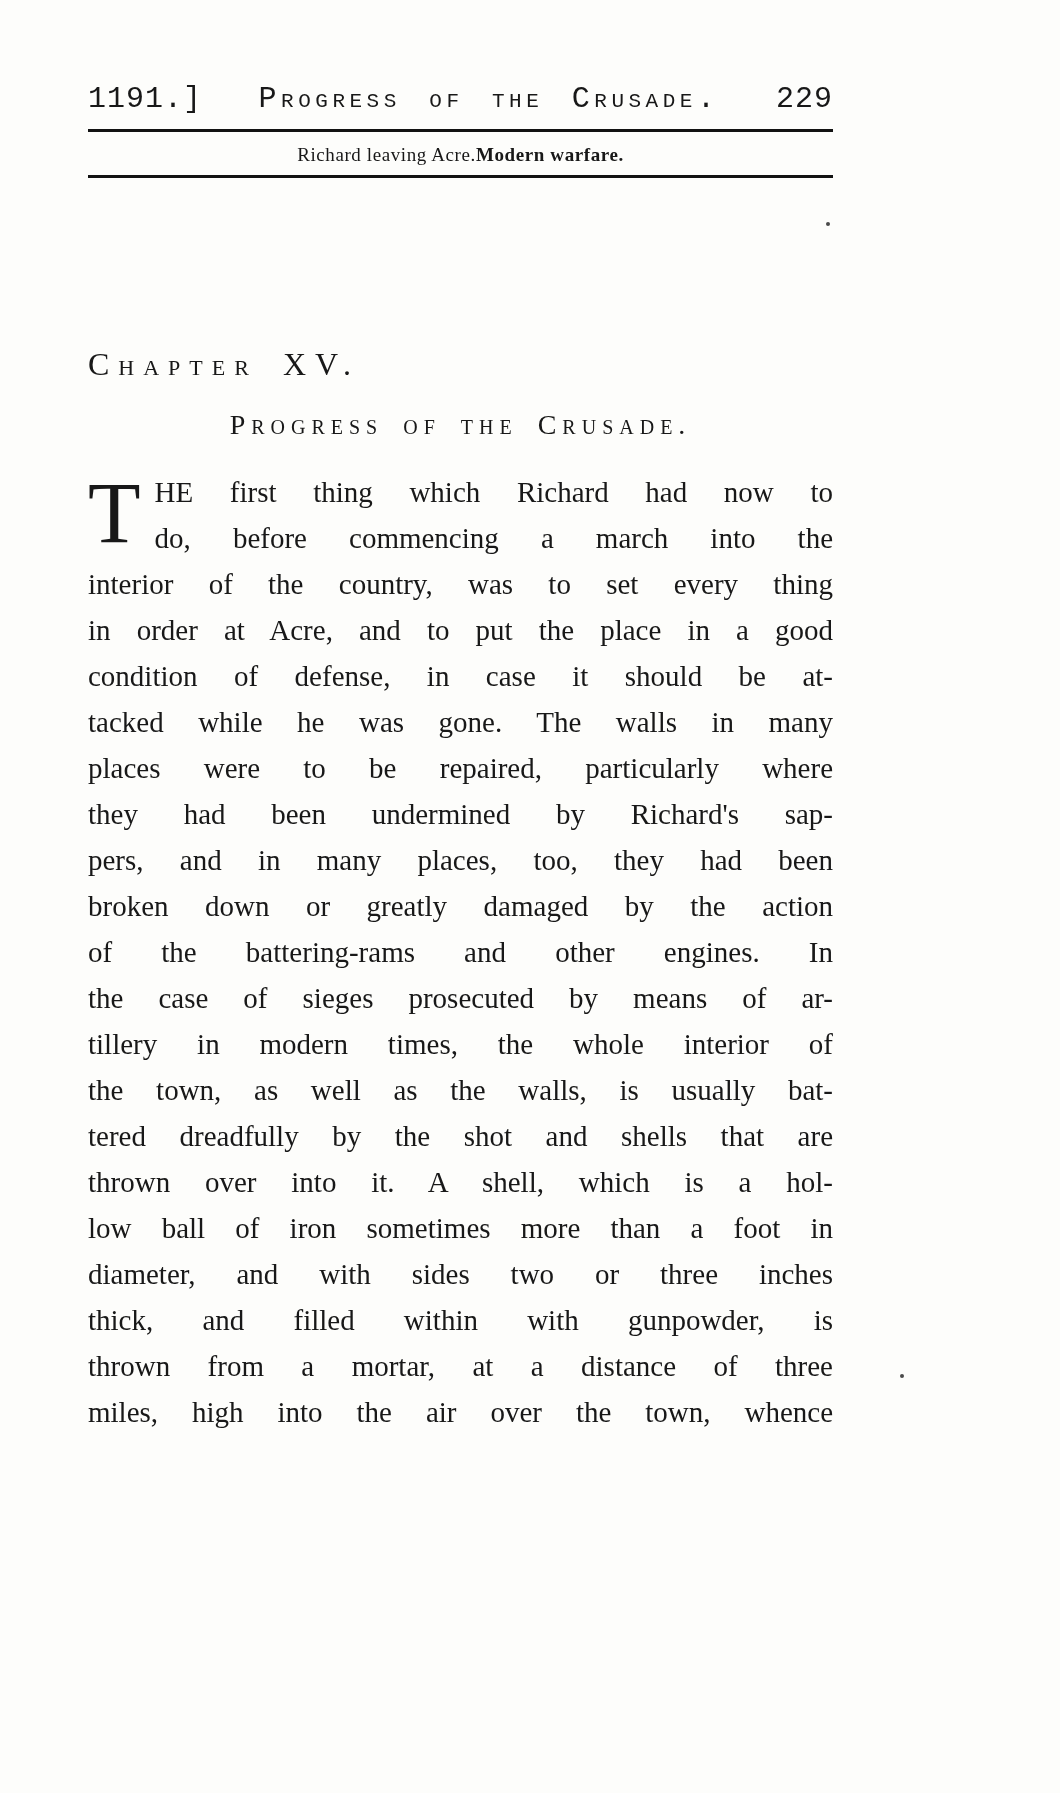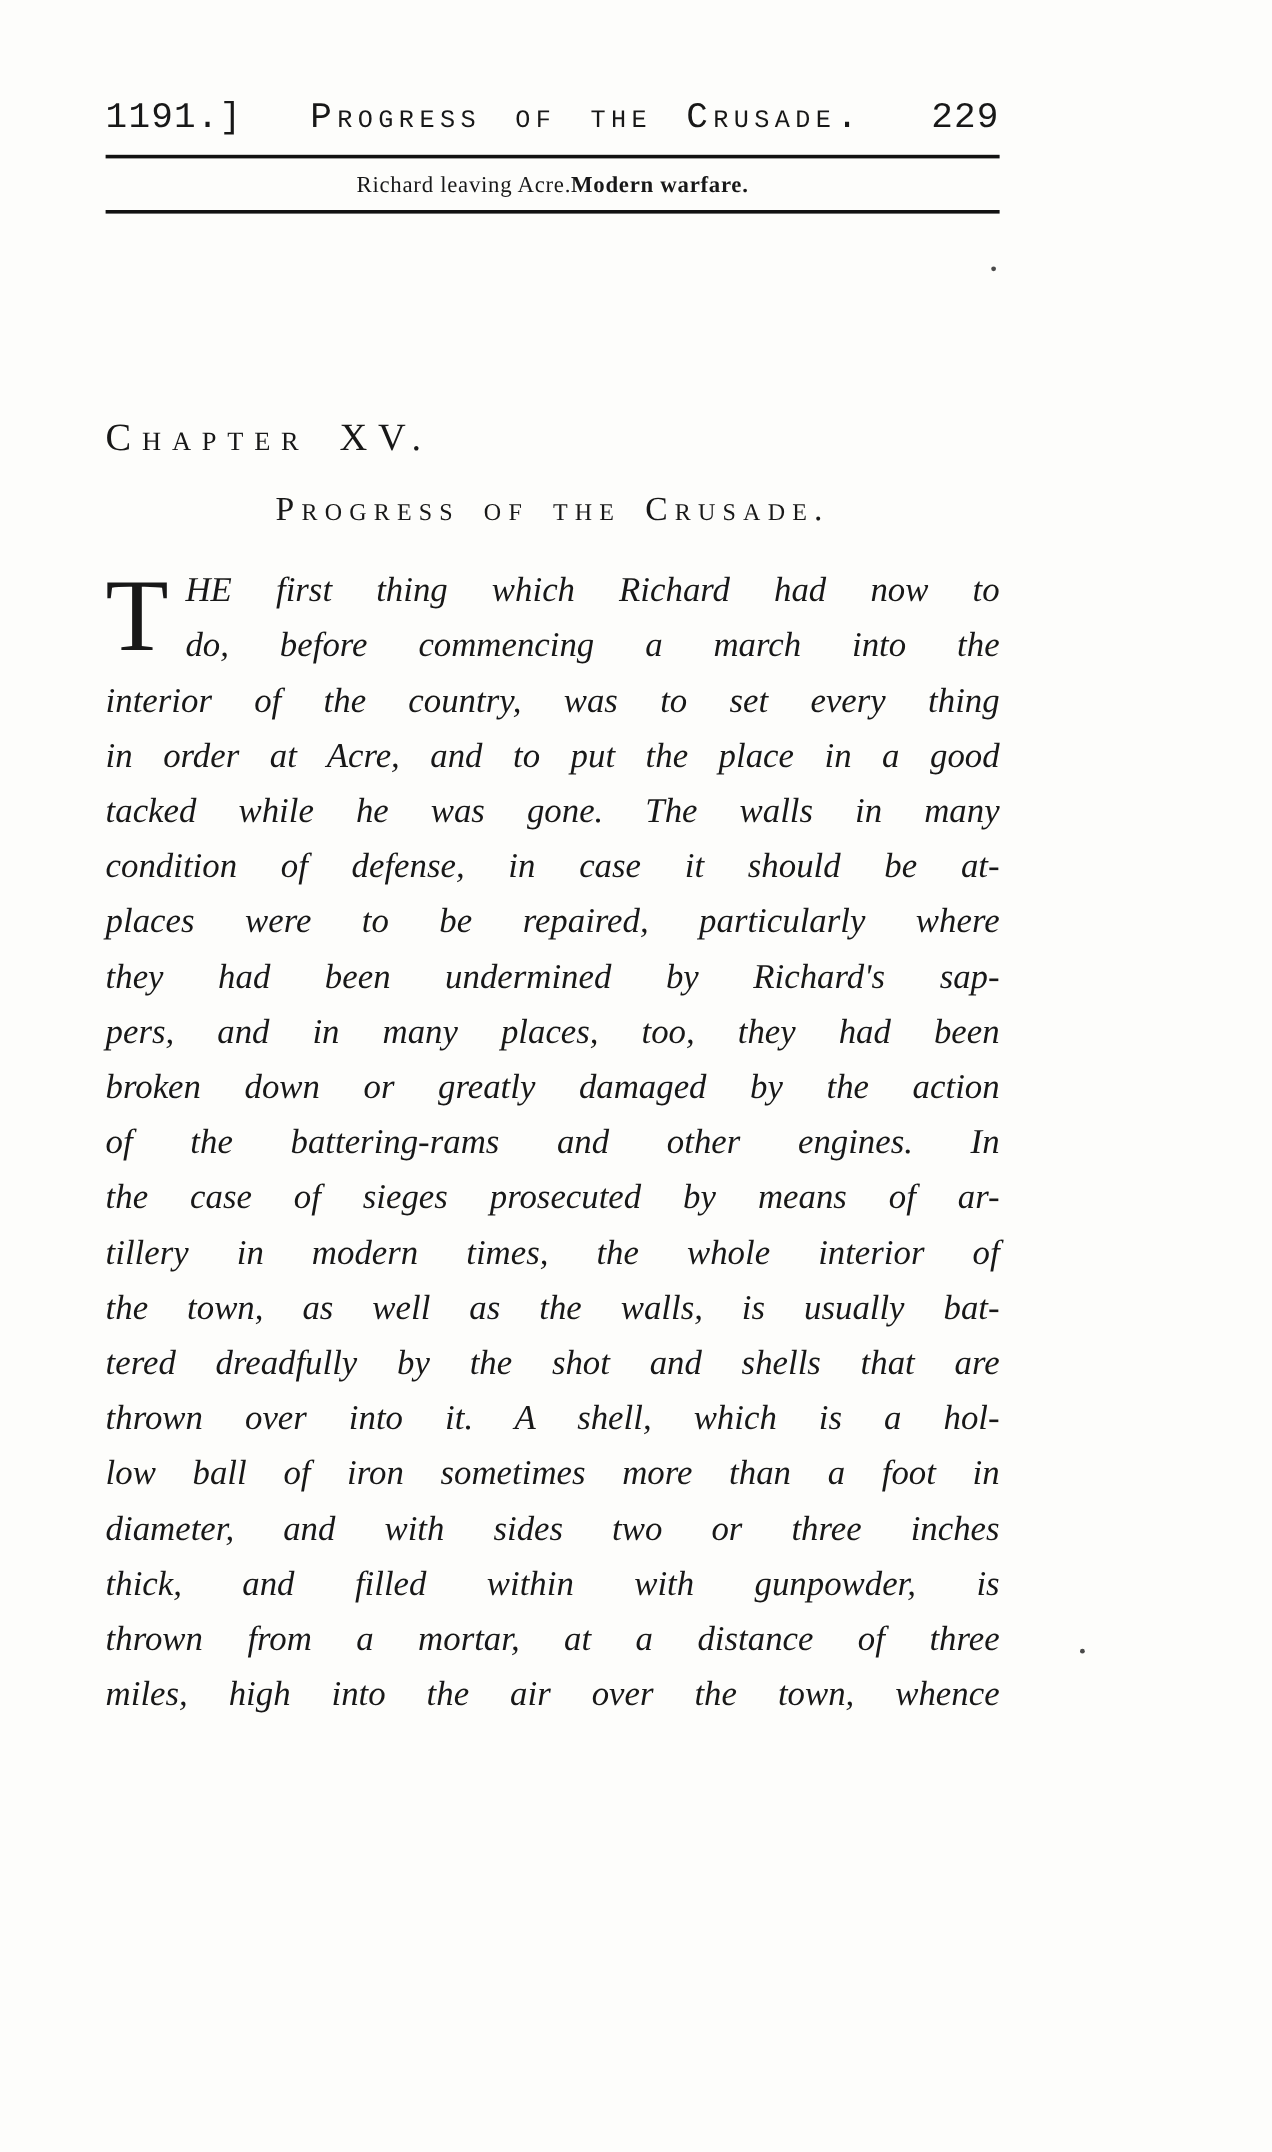--- a/index.html
+++ b/index.html
@@ -76,21 +76,20 @@
     height: 88px;
     padding-top: 4px;
     margin-right: 14px;
   }
   .body-line {
     text-align: justify;
     text-align-last: justify;
     white-space: normal;
     height: 46px;
     overflow: visible;
-    font-style: italic;
   }
 
   
   .speck {
     position: absolute;
     background: #4a4a4a;
     border-radius: 50%;
   }
   .speck-1 { left: 826px; top: 222px; width: 4px; height: 4px; }
   .speck-2 { left: 900px; top: 1374px; width: 4px; height: 4px; }
@@ -118,22 +117,22 @@
   <div class="chapter-heading smallcaps">Chapter XV.</div>
 
   <div class="chapter-subheading smallcaps">Progress of the Crusade.</div>
 
   <div class="body-text">
     <span class="dropcap">T</span>
   <div class="body-line">HE first thing which Richard had now to</div>
       <div class="body-line">do, before commencing a march into the</div>
       <div class="body-line">interior of the country, was to set every thing</div>
       <div class="body-line">in order at Acre, and to put the place in a good</div>
+      <div class="body-line">condition of defense, in case it should be at-</div>
       <div class="body-line">tacked while he was gone.  The walls in many</div>
-      <div class="body-line">condition of defense, in case it should be at-</div>
       <div class="body-line">places were to be repaired, particularly where</div>
       <div class="body-line">they had been undermined by Richard's sap-</div>
       <div class="body-line">pers, and in many places, too, they had been</div>
       <div class="body-line">broken down or greatly damaged by the action</div>
       <div class="body-line">of the battering-rams and other engines.  In</div>
       <div class="body-line">the case of sieges prosecuted by means of ar-</div>
       <div class="body-line">tillery in modern times, the whole interior of</div>
       <div class="body-line">the town, as well as the walls, is usually bat-</div>
       <div class="body-line">tered dreadfully by the shot and shells that are</div>
       <div class="body-line">thrown over into it.  A shell, which is a hol-</div>

